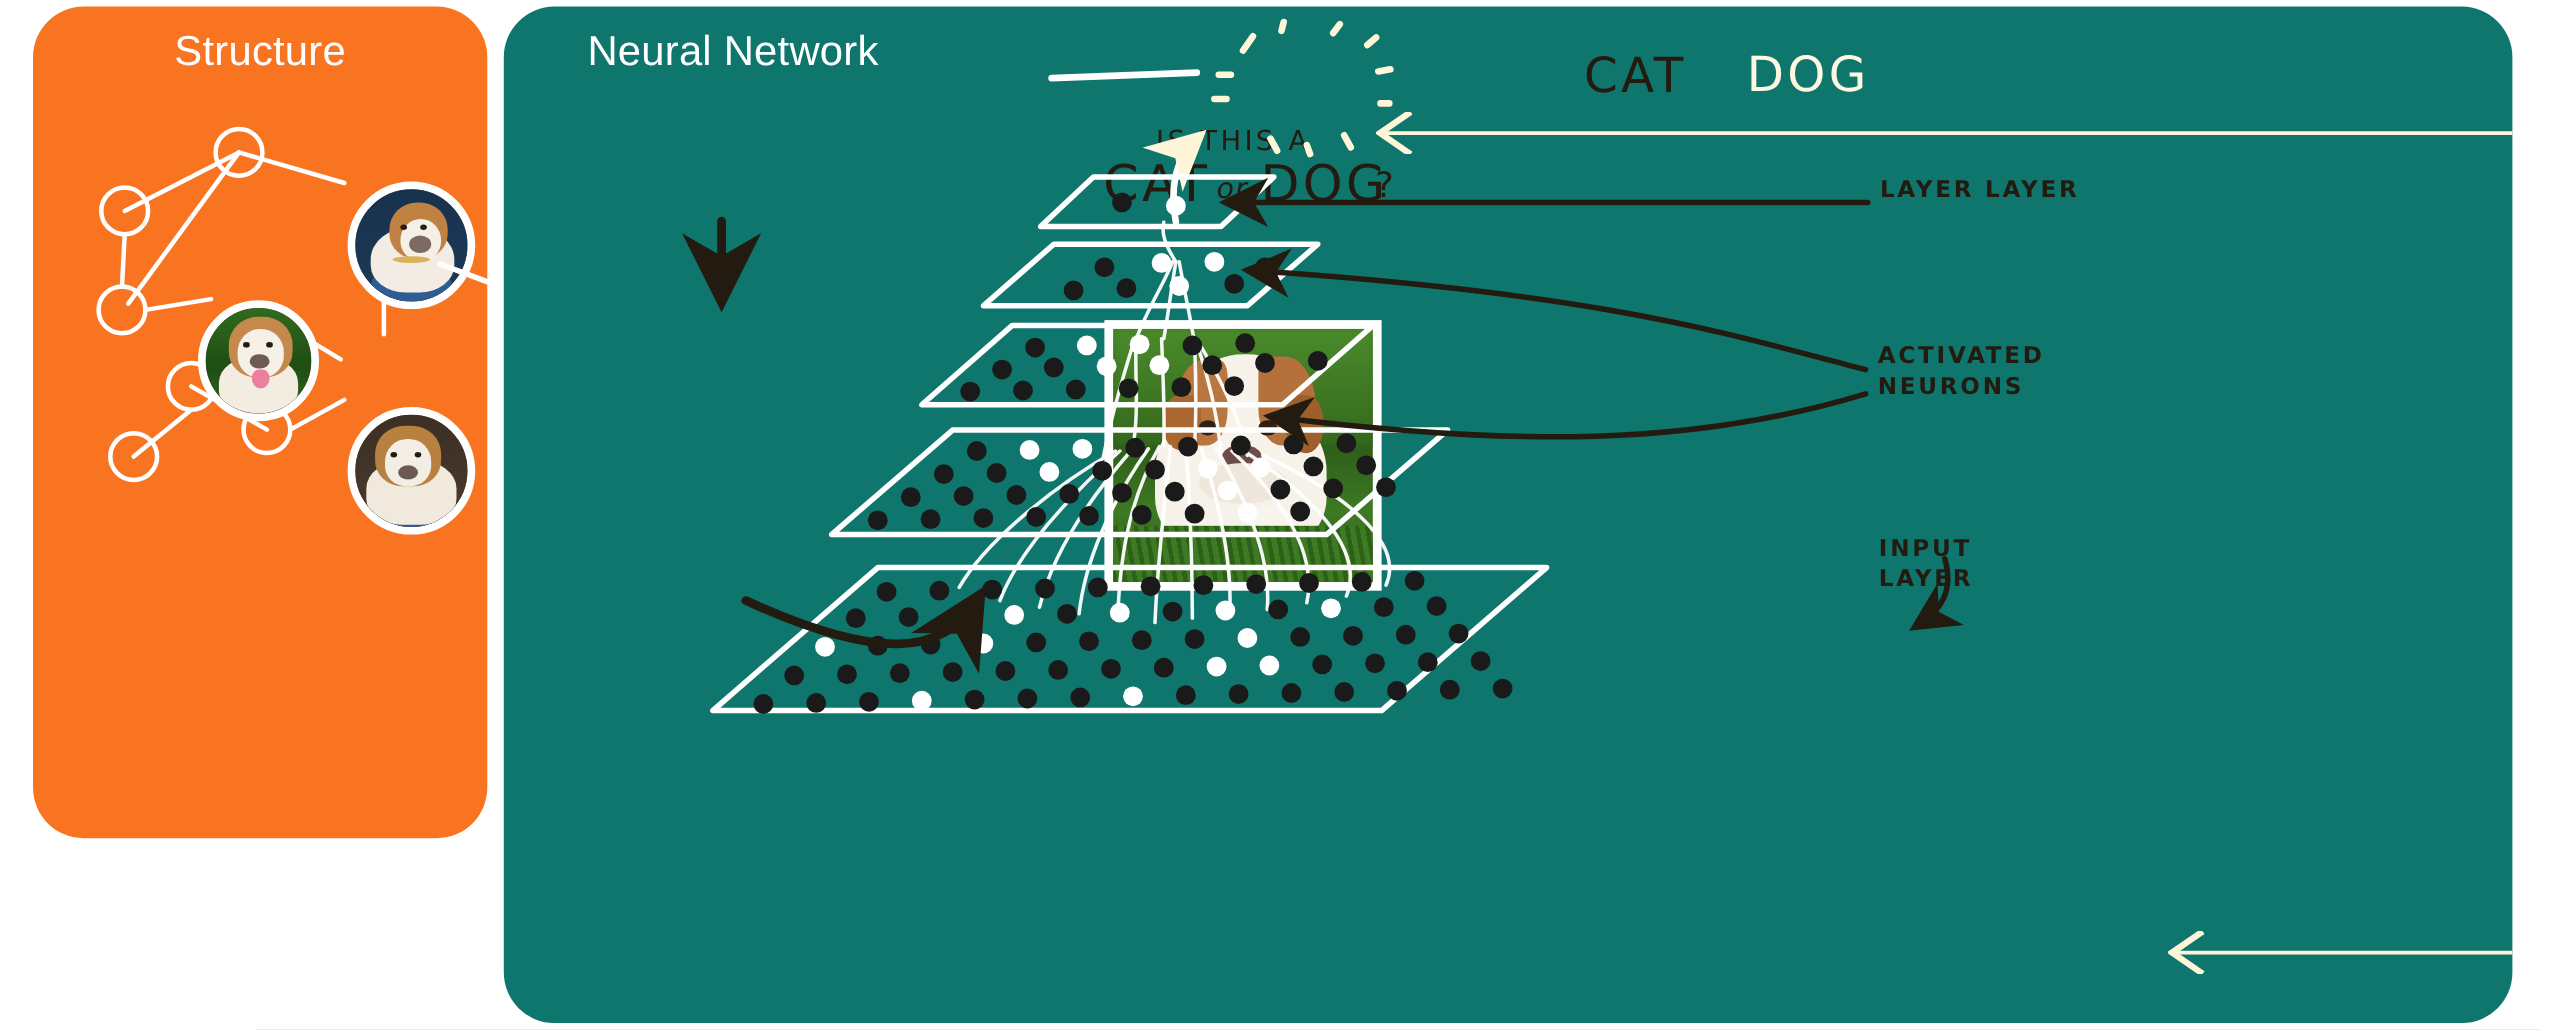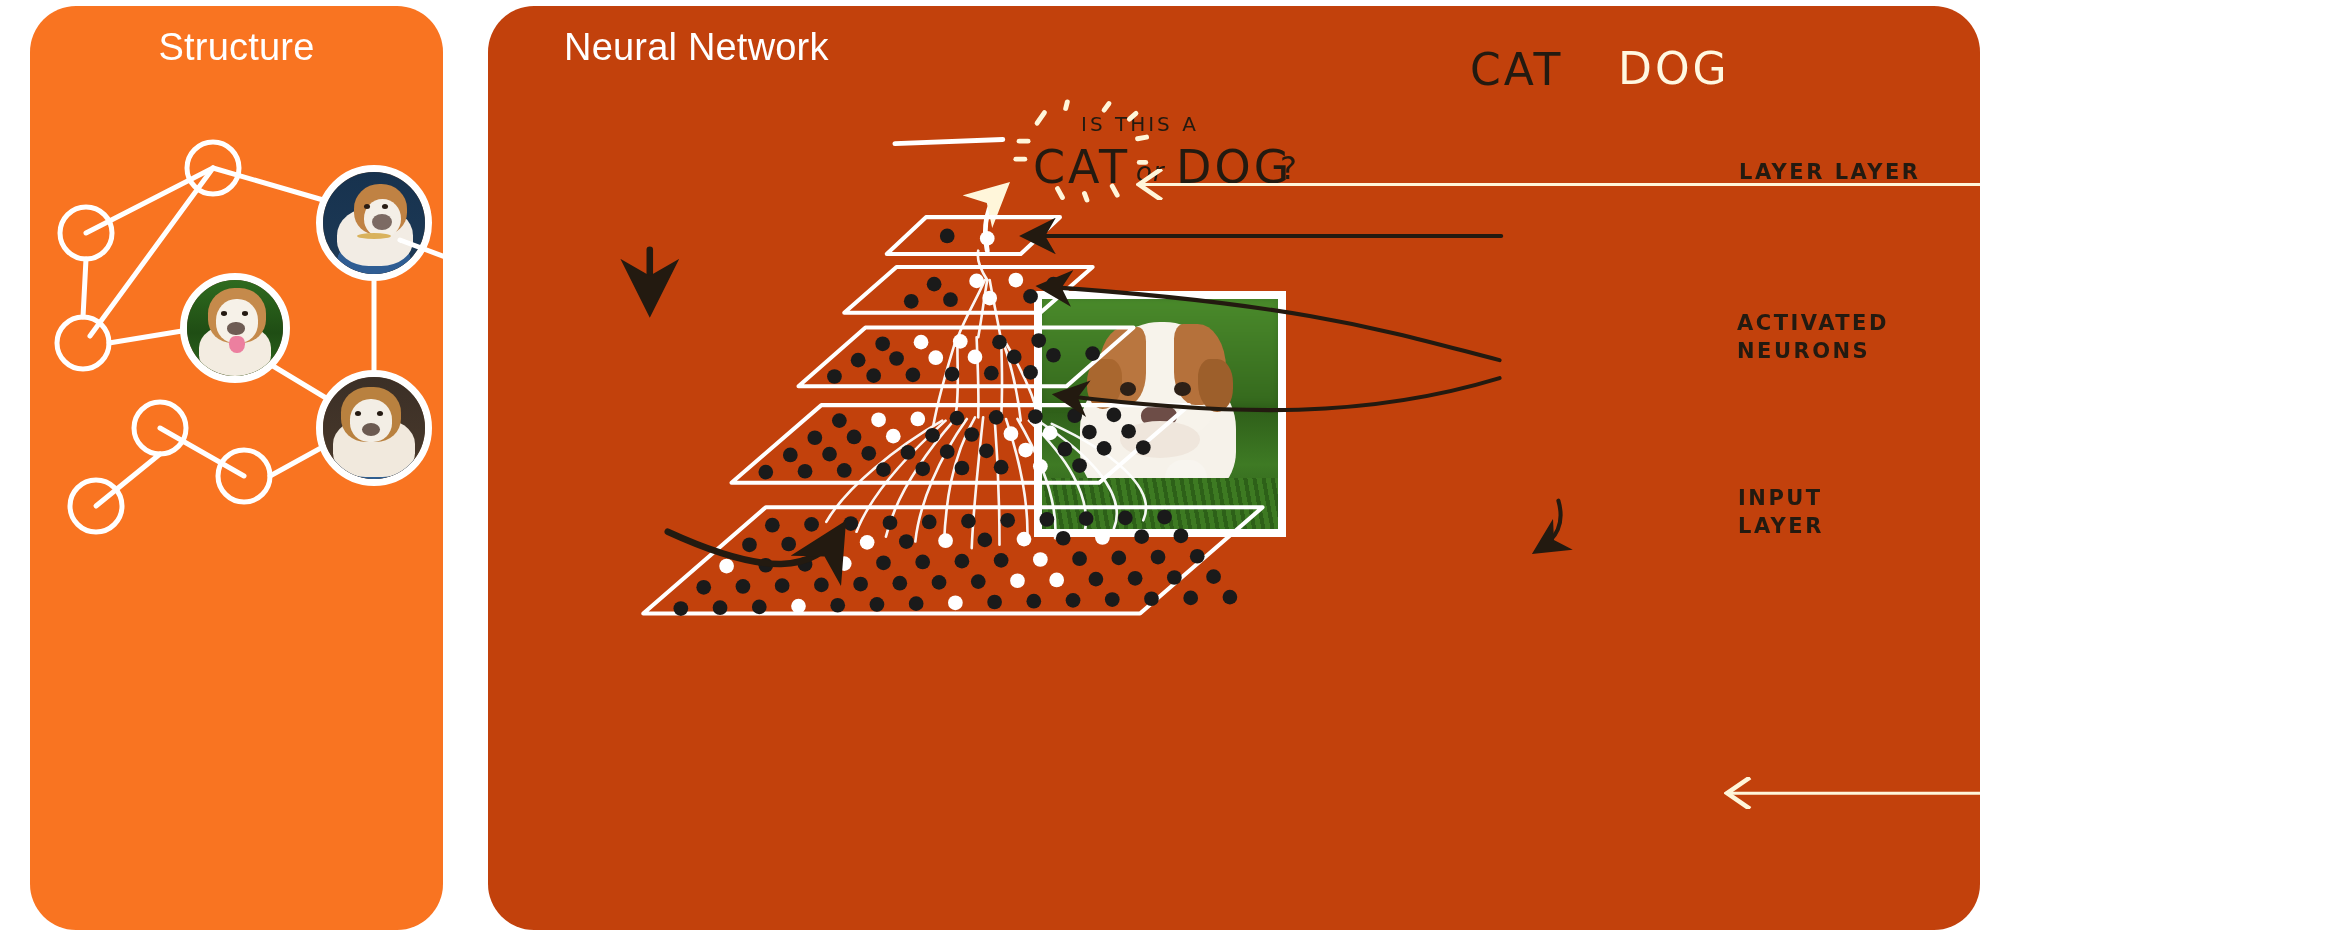--- a/index.html
+++ b/index.html
@@ -1,22 +1,22 @@
 <!DOCTYPE html>
 <html><head>
 <meta charset="utf-8">
 <style>
   html,body{margin:0;padding:0;background:#ffffff;}
   body{width:2330px;height:936px;font-family:"Liberation Sans",sans-serif;overflow:hidden;}
   .stage{position:relative;width:2330px;height:936px;background:#ffffff;}
 
   
   .panel{position:absolute;border-radius:46px;overflow:hidden;}
-  #structure-panel{left:30px;top:6px;width:413px;height:924px;background:#F97421;}
-  #nn-panel{left:488px;top:6px;width:1492px;height:924px;background:#c2410c;}
+  #structure-panel{left:30px;top:6px;width:413px;height:756px;background:#F97421;}
+  #nn-panel{left:458px;top:6px;width:1826px;height:924px;background:#0f766e;}
 
   .panel-title{position:absolute;color:#ffffff;font-size:38px;font-weight:400;
     letter-spacing:.2px;line-height:1;white-space:nowrap;}
   #structure-title{left:0;top:22px;width:413px;text-align:center;}
   #nn-title{left:76px;top:22px;}
 
   .svgfull{position:absolute;left:0;top:0;width:100%;height:100%;overflow:visible;}
 
   
   .dog-node{position:absolute;border-radius:50%;border:7px solid #ffffff;
@@ -102,21 +102,21 @@
   #puppy-photo .p-jowl{position:absolute;left:33%;top:53%;width:34%;height:16%;
     background:#efe6dc;border-radius:50%;}
   #puppy-photo .p-paw{position:absolute;left:52%;top:70%;width:18%;height:20%;
     background:#f8f5ef;border-radius:40% 40% 50% 50%;}
   #puppy-photo .grass{position:absolute;left:0;bottom:0;width:100%;height:22%;
     background:repeating-linear-gradient(80deg,#2d6018 0 4px,#3d7a22 4px 9px);}
 
   
   .ink{position:absolute;color:#231a10;font-family:"DejaVu Sans",sans-serif;
     font-weight:400;letter-spacing:2px;line-height:1.08;white-space:pre;}
-  #ask-line1{left:593px;top:108px;font-size:20px;letter-spacing:3px;}
+  #ask-line1{left:593px;top:108px;font-size:25px;letter-spacing:3px;}
   #ask-cat{left:545px;top:137px;font-size:46px;letter-spacing:3px;}
   #ask-or{left:648px;top:152px;font-size:26px;font-style:italic;letter-spacing:1px;}
   #ask-dog{left:688px;top:137px;font-size:46px;letter-spacing:3px;}
   #ask-q{left:792px;top:145px;font-size:32px;}
 
   #verdict-cat{left:982px;top:40px;font-size:44px;letter-spacing:3px;}
   #verdict-dog{left:1130px;top:39px;font-size:44px;letter-spacing:3px;
     color:#FFF8E1;font-family:"DejaVu Sans",sans-serif;}
 
   .label-ink{position:absolute;color:#231a10;font-family:"DejaVu Sans",sans-serif;

